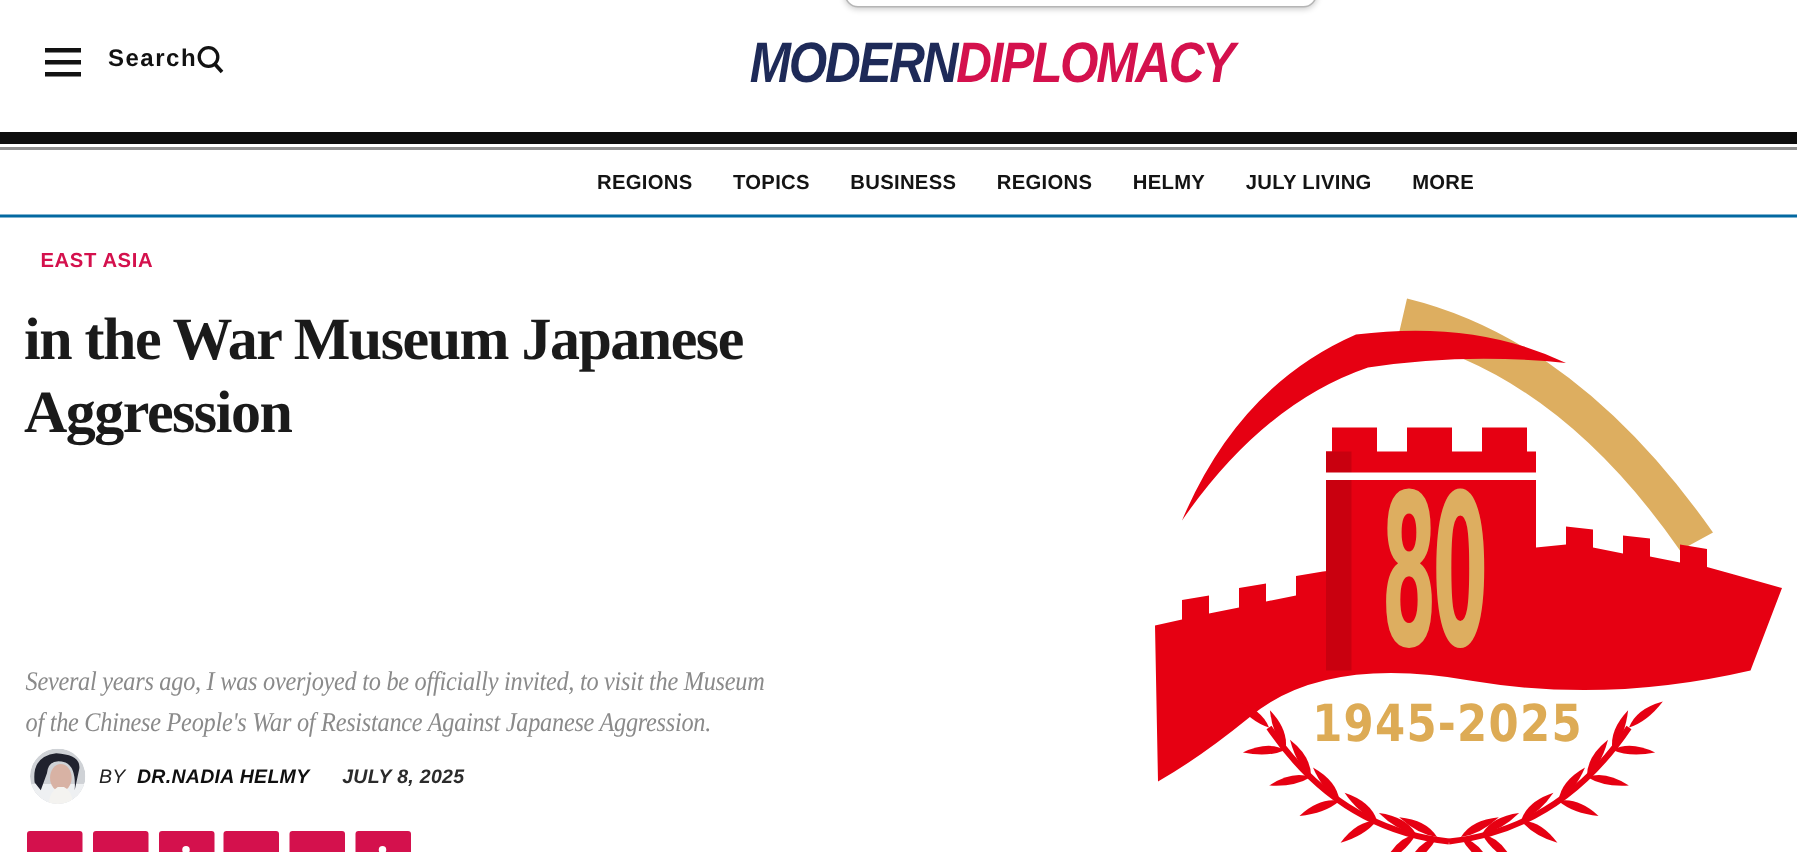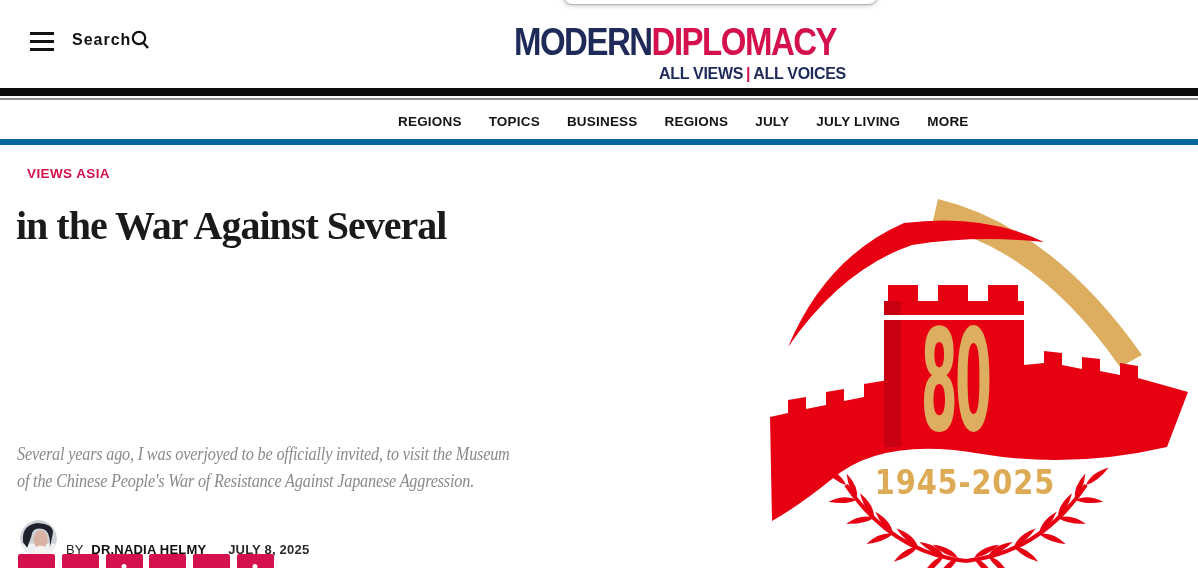--- a/index.html
+++ b/index.html
@@ -14,54 +14,54 @@
   
   .hamburger { position:absolute; left:30px; top:32px; width:24px; height:19px;
     display:flex; flex-direction:column; justify-content:space-between; cursor:pointer; }
   .hamburger span { display:block; height:2.6px; background:#121212; }
 
   .search-wrap { position:absolute; left:72px; top:30px; display:flex; align-items:center;
     gap:0; cursor:pointer;text-align:center; }
   .search-label { font-size:16px; font-weight:bold; color:#121212; letter-spacing:1px; }
   .search-icon svg { display:block; }
 
-  .logo-block { position:absolute; left:502px; top:26px; width:346px; text-align:center; }
+  .logo-block { position:absolute; left:488px; top:26px; width:346px; text-align:center;font-style:italic; }
   .logo-main { font-size:33px; font-weight:bold; letter-spacing:-1.5px; white-space:nowrap;
     transform:scaleY(1.15); transform-origin:center bottom; }
   .logo-word1 { color:#1e2a58; }
   .logo-word2 { color:#d4114d; }
   .logo-tagline { margin-top:1px; text-align:right; padding-right:2px; font-size:16px;
     font-weight:bold; color:#1e2a58; letter-spacing:-0.3px; white-space:nowrap; }
   .logo-tagline .sep { color:#d4114d; padding:0 3px; }
 
   .black-bar  { position:absolute; left:0; top:88px; width:1198px; height:8px; background:#0d0d0d; }
   .thin-line  { position:absolute; left:0; top:98px; width:1198px; height:2px; background:#8f8f8f; }
 
   
   .nav-bar { position:absolute; left:0; top:100px; width:1198px; height:45px; background:#fff;
-    border-bottom:6px solid #0369a1;text-decoration:underline; }
+    border-bottom:2px solid #0369a1;text-decoration:underline; }
   .nav-inner { position:absolute; left:398px; top:0; height:43px; display:flex;
     align-items:center; gap:27px; }
   .nav-item { font-size:13.5px; font-weight:bold; color:#141414; letter-spacing:0.2px;
     white-space:nowrap; cursor:pointer; }
 
   
   .category { position:absolute; left:27px; top:166px; font-size:13.5px; font-weight:bold;
     color:#d4114d; letter-spacing:0.4px; cursor:pointer; }
 
   .headline { position:absolute; left:16px; top:201px; font-family:"Liberation Serif", serif;
     font-weight:bold; font-size:40px; line-height:49px; color:#1a1a1a; letter-spacing:-1px; }
   .headline span { display:block; white-space:nowrap; }
 
   .subtitle { position:absolute; left:17px; top:441px; font-family:"Liberation Serif", serif;
     font-style:italic; font-size:18px; line-height:27px; color:#8a8a8a; letter-spacing:-0.2px;
     transform:scaleX(0.9); transform-origin:left top; }
   .subtitle span { display:block; white-space:nowrap; }
 
-  .byline { position:absolute; left:20px; top:520px; display:flex; align-items:flex-end; }
+  .byline { position:absolute; left:20px; top:499px; display:flex; align-items:center;font-style:italic; }
   .avatar { width:37px; height:37px; border-radius:50%; overflow:hidden; flex:0 0 auto;
     cursor:pointer; }
   .byline-text { margin-left:9px; font-size:13px; letter-spacing:0.2px; white-space:nowrap; }
   .by-prefix { font-weight:normal; color:#222; }
   .author    { font-weight:bold; color:#0f0f0f; margin-left:4px; cursor:pointer; }
   .date      { font-weight:bold; color:#2b2b2b; margin-left:18px; }
 
   .share-row { position:absolute; left:18px; top:554px; display:flex; gap:6.8px; }
   .share-btn { width:37px; height:30px; background:#d4114d; border-radius:2px;
     position:relative; cursor:pointer; }
@@ -90,44 +90,42 @@
       <circle cx="8" cy="8" r="6.2" fill="none" stroke="#121212" stroke-width="2.2"></circle>
       <line x1="12.5" y1="13" x2="17" y2="18" stroke="#121212" stroke-width="2.4"></line>
     </svg>
   </span>
 </div>
 
 <div class="logo-block">
   <div class="logo-main">
     <span class="logo-word1">MODERN</span><span class="logo-word2">DIPLOMACY</span>
   </div>
-  <div class="logo-tagline">
-    <span>ALL VIEWS</span><span class="sep">|</span><span>ALL VOICES</span>
-  </div>
 </div>
 
 <div class="black-bar"></div>
 <div class="thin-line"></div>
 
 <div class="nav-bar">
   <div class="nav-inner">
     <span class="nav-item">REGIONS</span>
     <span class="nav-item">TOPICS</span>
     <span class="nav-item">BUSINESS</span>
     <span class="nav-item">REGIONS</span>
-    <span class="nav-item">JULY</span>
+    <span class="nav-item">HELMY</span>
     <span class="nav-item">JULY LIVING</span>
     <span class="nav-item">MORE</span>
   </div>
 </div>
 
-<div class="category">VIEWS ASIA</div>
+<div class="category">EAST ASIA</div>
 
 <h1 class="headline">
-  <span>in the War Against Several</span>
+  <span>in the War Museum Japanese</span>
+  <span>Aggression</span>
 </h1>
 
 <div class="subtitle">
   <span>Several years ago, I was overjoyed to be officially invited, to visit the Museum</span>
   <span>of the Chinese People's War of Resistance Against Japanese Aggression.</span>
 </div>
 
 <div class="byline">
   <div class="avatar">
     <svg width="37" height="37" viewBox="0 0 36 36">

